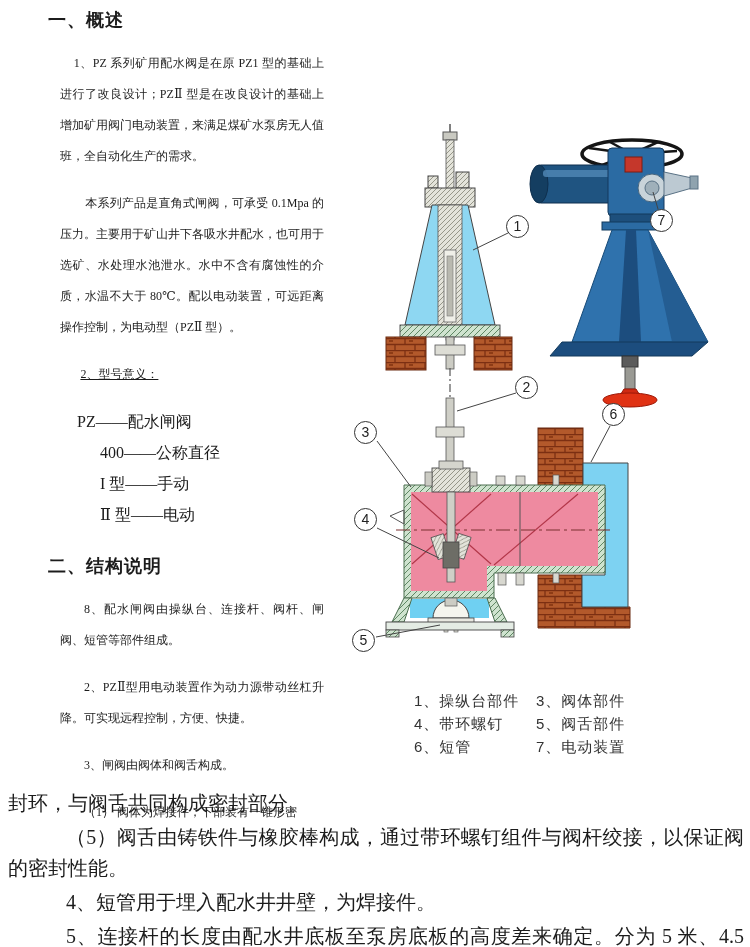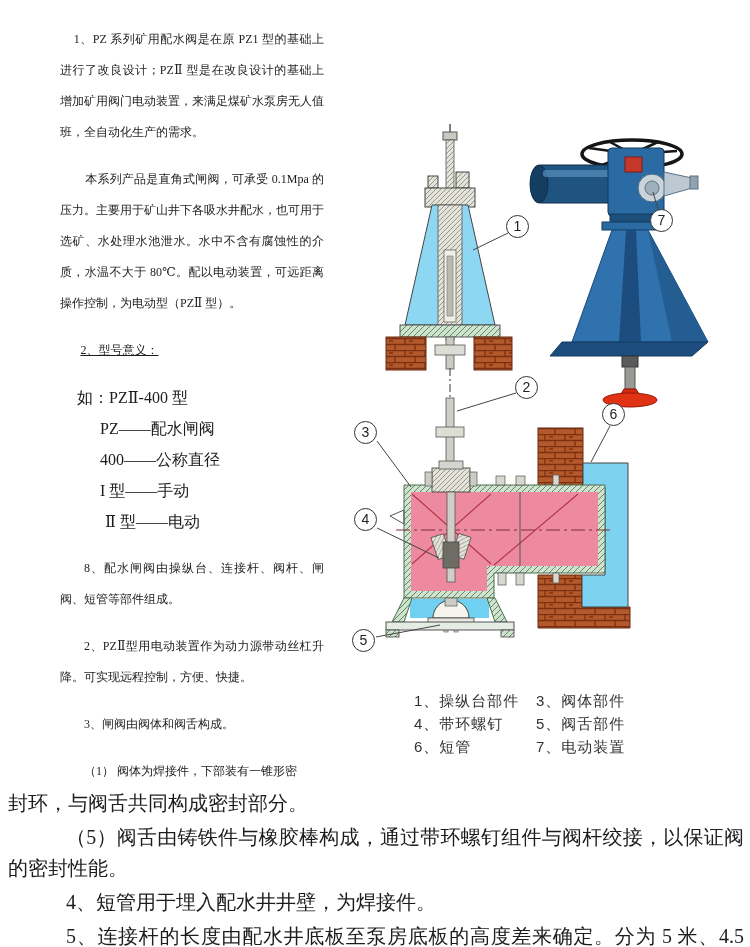--- a/index.html
+++ b/index.html
@@ -52,30 +52,31 @@
     font-family:"Liberation Sans","DejaVu Sans",sans-serif;
     font-size:15px; line-height:22px; color:#333; letter-spacing:1px;
   }
 </style>
 </head>
 <body>
 
 <div class="page">
 
   <div class="left-col">
+    <div class="sec-heading">一、概述</div>
     <p class="p-num">1、PZ 系列矿用配水阀是在原 PZ1 型的基础上进行了改良设计；PZⅡ 型是在改良设计的基础上增加矿用阀门电动装置，来满足煤矿水泵房无人值班，全自动化生产的需求。</p>
     <p class="p-body">本系列产品是直角式闸阀，可承受 0.1Mpa 的压力。主要用于矿山井下各吸水井配水，也可用于选矿、水处理水池泄水。水中不含有腐蚀性的介质，水温不大于 80℃。配以电动装置，可远距离操作控制，为电动型（PZⅡ 型）。</p>
     <p class="p-label">2、型号意义：</p>
     <div class="model-lines">
-      <div>如：PZⅡ-400 型</div>
       <div>PZ——配水闸阀</div>
       <div>400——公称直径</div>
       <div>I 型——手动</div>
       <div>Ⅱ 型——电动</div>
     </div>
+    <div class="sec-heading h2">二、结构说明</div>
     <div class="s2">
       <p>8、配水闸阀由操纵台、连接杆、阀杆、闸阀、短管等部件组成。</p>
       <p>2、PZⅡ型用电动装置作为动力源带动丝杠升降。可实现远程控制，方便、快捷。</p>
       <p>3、闸阀由阀体和阀舌构成。</p>
       <p>（1） 阀体为焊接件，下部装有一锥形密</p>
     </div>
   </div>
 
   <div class="figure">
 

